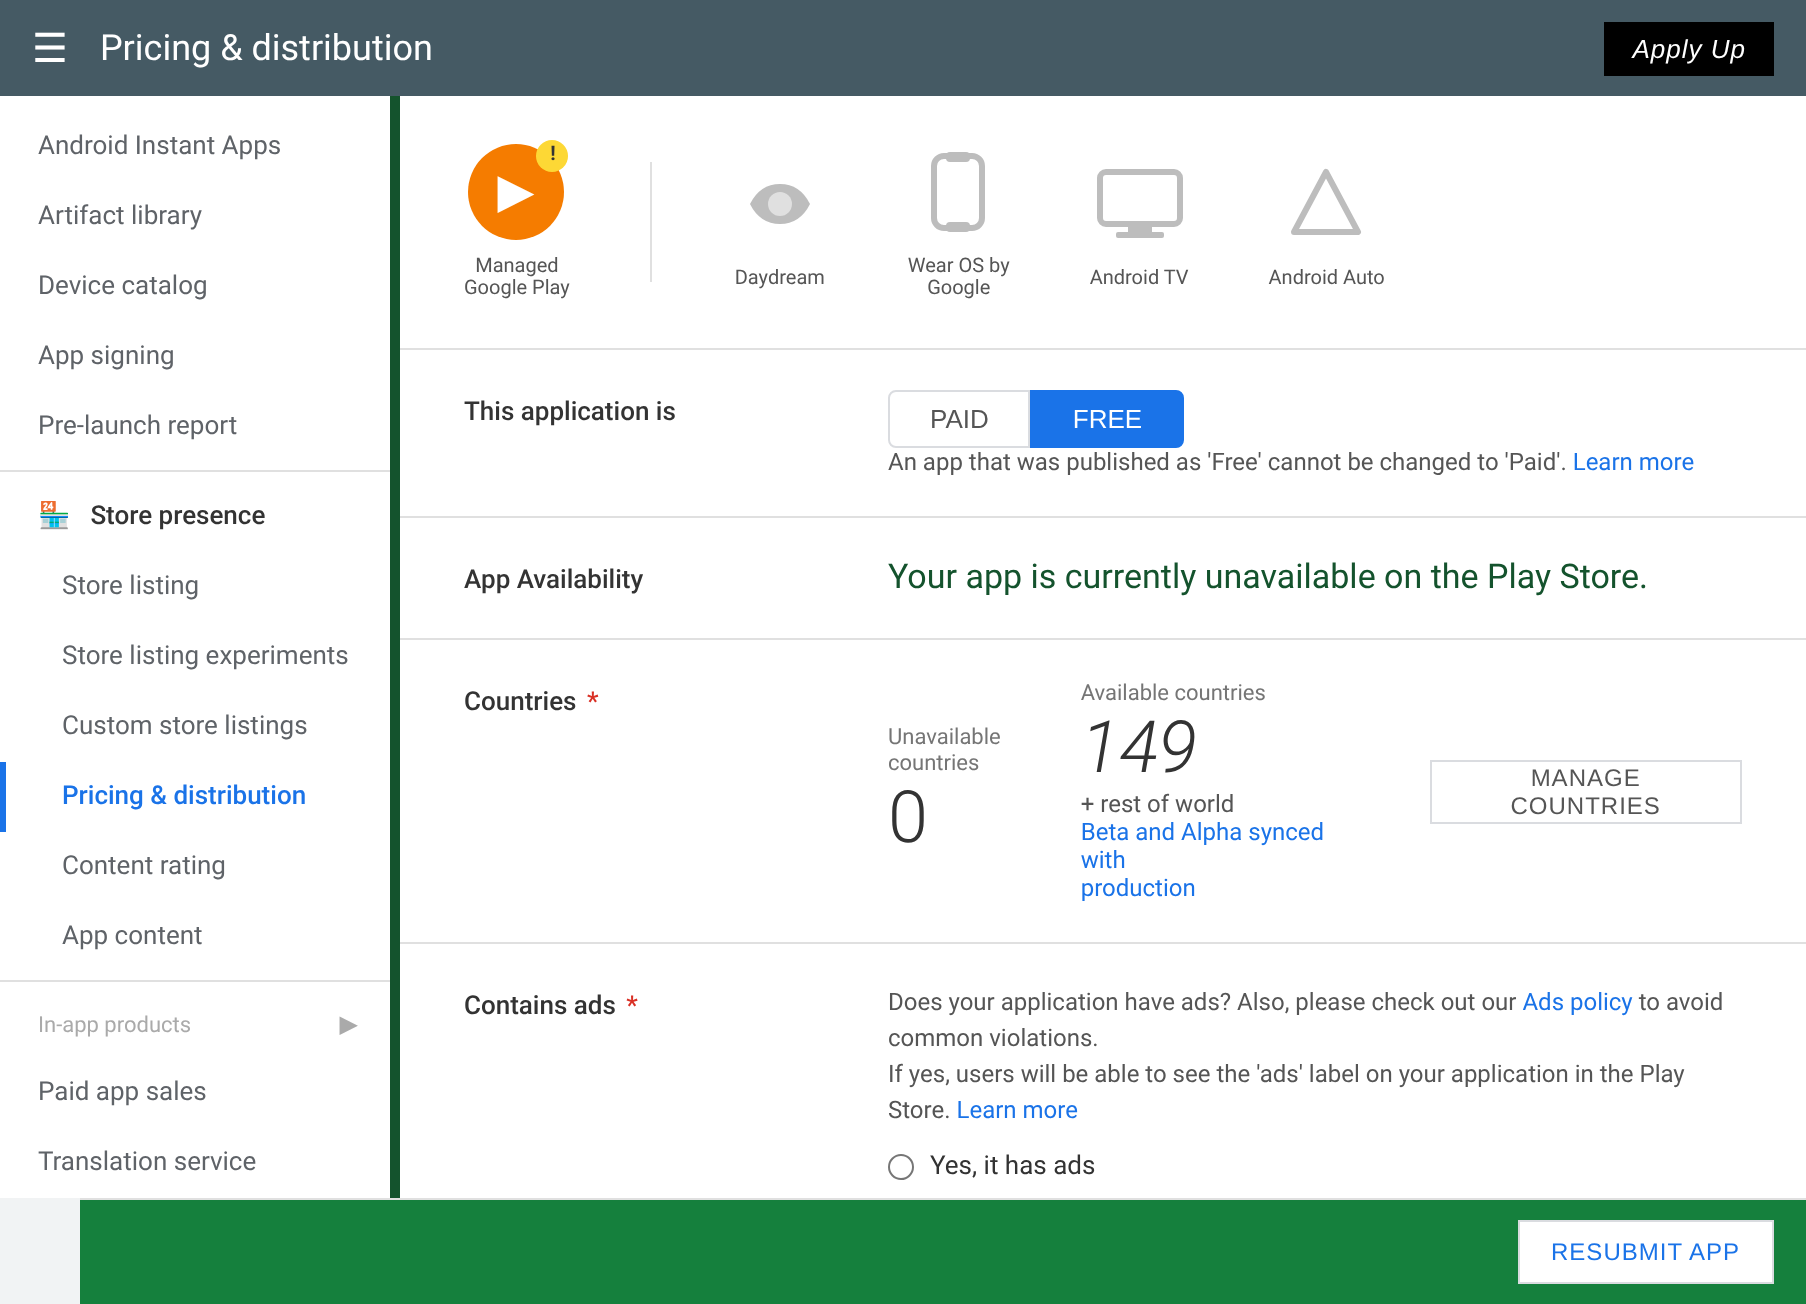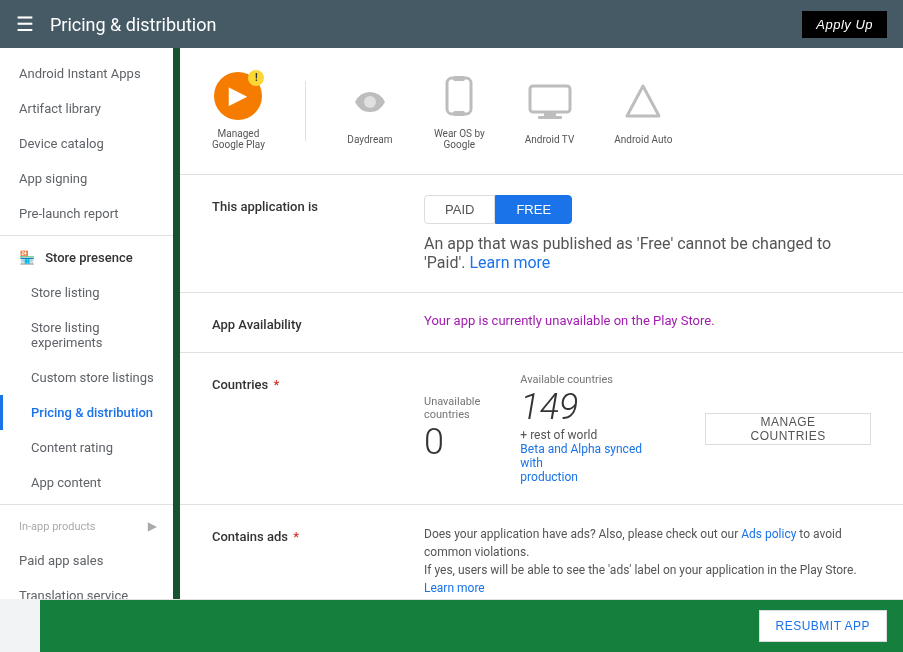--- a/index.html
+++ b/index.html
@@ -40,23 +40,23 @@
 
     
     .layout {
       display: flex;
       flex: 1;
       overflow: hidden;
     }
 
     
     .sidebar {
-      width: 180px;
+      width: 200px;
       background: #fff;
-      border-right: 7px solid #14532d;
+      border-right: 5px solid #14532d;
       overflow-y: auto;
       flex-shrink: 0;
       padding-top: 8px;
     }
     .sidebar-item {
       padding: 10px 16px;
       font-size: 13px;
       color: #5f6368;
       cursor: pointer;
       display: flex;
@@ -156,30 +156,29 @@
     }
     .pricing-btn.selected {
       background: #1a73e8;
       color: #fff;
       border-color: #1a73e8;
     }
     .pricing-btn:first-child { border-radius: 4px 0 0 4px; }
     .pricing-btn:last-child { border-radius: 0 4px 4px 0; }
 
     .info-text {
-      font-size: 16px;
+      font-size: 12px;
       color: #555;
-      margin-top: 10px;
     }
     .info-text a { color: #1a73e8; text-decoration: none; }
 
     
     .availability-text {
-      font-size: 13px;
-      color: #a21caf;
+      font-size: 17px;
+      color: #14532d;
     }
 
     
     .countries-row {
       display: flex;
       align-items: center;
       gap: 40px;
     }
     .country-stat {
       display: flex;

